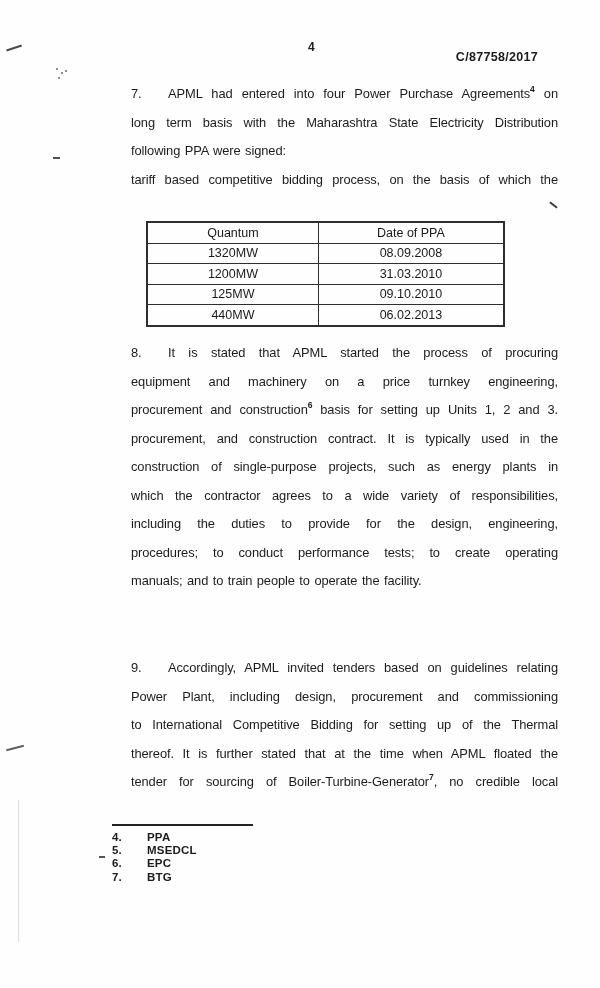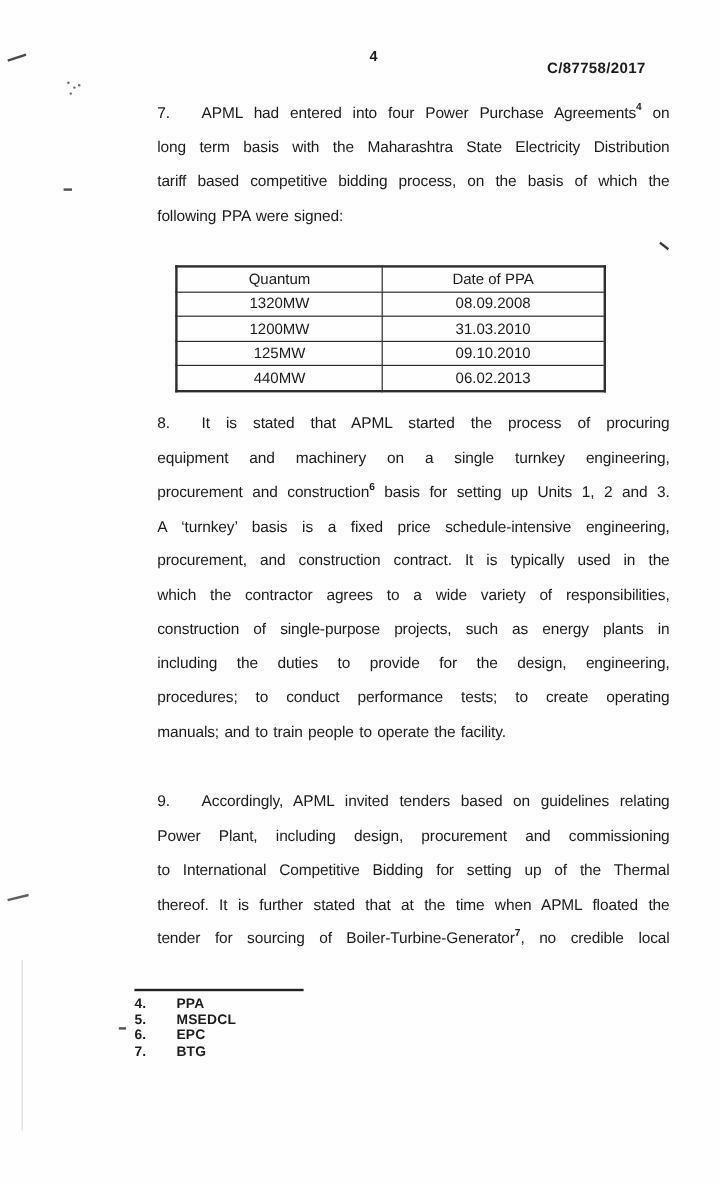--- a/index.html
+++ b/index.html
@@ -126,22 +126,22 @@
 <body>
 
 <div id="page">
 
   <span class="page-number">4</span>
   <span class="case-ref">C/87758/2017</span>
 
   <div id="para-7" class="para">
       <div class="line"><span class="para-num">7.</span>APML had entered into four Power Purchase Agreements<sup>4</sup> on</div>
       <div class="line">long term basis with the Maharashtra State Electricity Distribution</div>
+      <div class="line no-justify">following PPA were signed:</div>
       <div class="line">tariff based competitive bidding process, on the basis of which the</div>
-      <div class="line no-justify">following PPA were signed:</div>
     </div>
 
   <table id="ppa-table">
     <thead>
       <tr>
           <td class="col-quantum">Quantum</td>
           <td class="col-date">Date of PPA</td>
         </tr>
     </thead>
     <tbody>
@@ -159,26 +159,25 @@
         </tr>
         <tr>
           <td>440MW</td>
           <td>06.02.2013</td>
         </tr>
       </tbody>
   </table>
 
   <div id="para-8" class="para">
       <div class="line"><span class="para-num">8.</span>It is stated that APML started the process of procuring</div>
-      <div class="line">equipment and machinery on a single turnkey engineering,</div>
+      <div class="line">equipment and machinery on a price turnkey engineering,</div>
       <div class="line">procurement and construction<sup>6</sup> basis for setting up Units 1, 2 and 3.</div>
-      <div class="line">A ‘turnkey’ basis is a fixed price schedule-intensive engineering,</div>
       <div class="line">procurement, and construction contract. It is typically used in the</div>
+      <div class="line">construction of single-purpose projects, such as energy plants in</div>
       <div class="line">which the contractor agrees to a wide variety of responsibilities,</div>
-      <div class="line">construction of single-purpose projects, such as energy plants in</div>
       <div class="line">including the duties to provide for the design, engineering,</div>
       <div class="line">procedures; to conduct performance tests; to create operating</div>
       <div class="line no-justify">manuals; and to train people to operate the facility.</div>
     </div>
 
   <div id="para-9" class="para">
       <div class="line"><span class="para-num">9.</span>Accordingly, APML invited tenders based on guidelines relating</div>
       <div class="line">Power Plant, including design, procurement and commissioning</div>
       <div class="line">to International Competitive Bidding for setting up of the Thermal</div>
       <div class="line">thereof. It is further stated that at the time when APML floated the</div>

